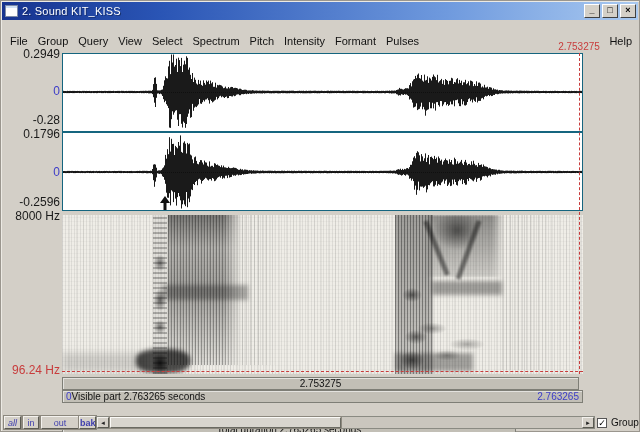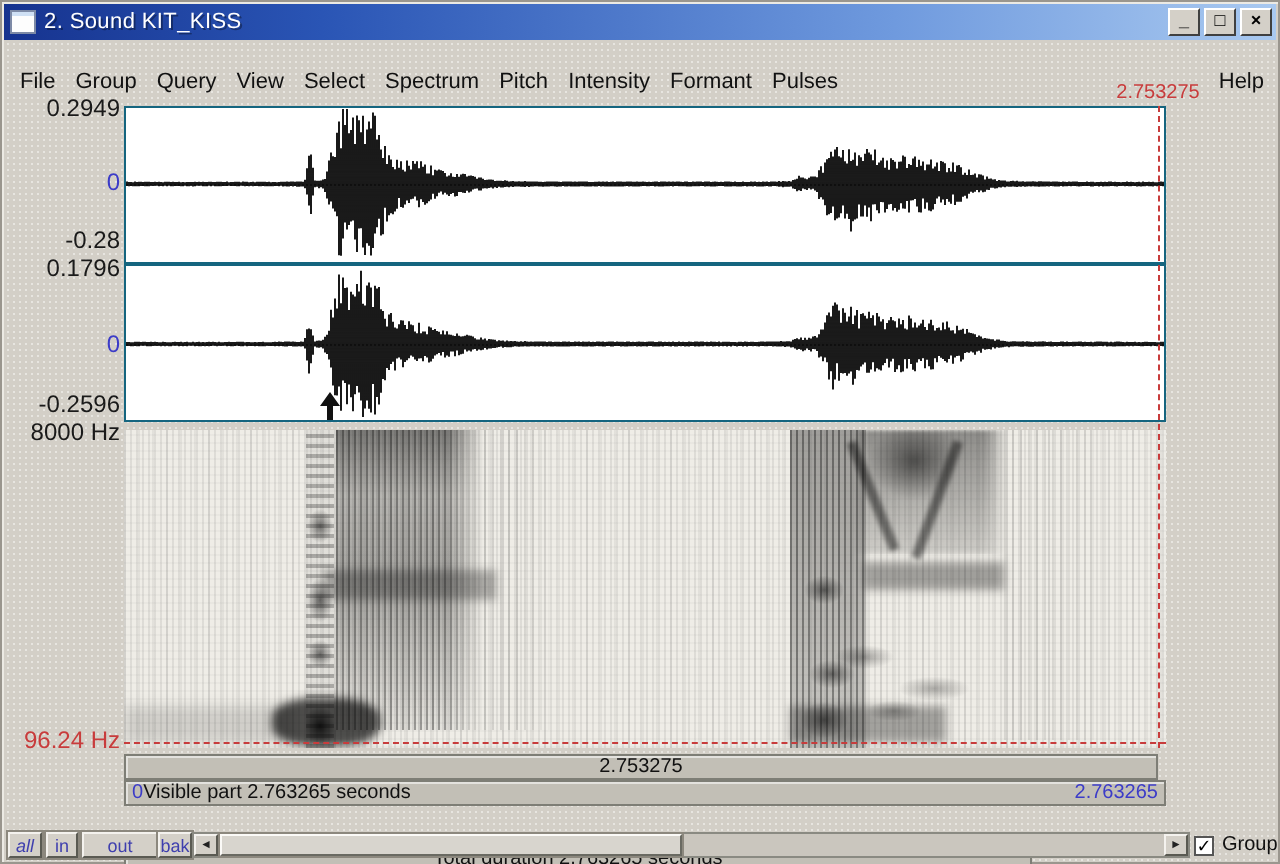--- a/index.html
+++ b/index.html
@@ -154,21 +154,21 @@
   
   .controlbar { position:absolute; left:2px; bottom:2px; right:2px; height:15px; }
   .zoom-btn { position:absolute; top:1px; height:13px; background:#d4d0c8;
     border:1px solid; border-color:#f4f2ee #5a5a52 #5a5a52 #f4f2ee;
     box-shadow:0 0 0 1px #8c887e;
     font-size:9px; line-height:10px; color:#3f3fae; text-align:center; padding-top:1px; }
   .btn-all { left:2px;  width:17px;font-style:italic; }
   .btn-in  { left:21px; width:16px; }
   .btn-out { left:39px; width:38px; }
   .btn-sel { left:59px; width:16px;margin-top:24px; }
-  .btn-bak { left:77px; width:17px; }
+  .btn-bak { left:77px; width:17px;font-weight:bold; }
 
   .scrollbar { position:absolute; left:94px; top:1px; width:499px; height:13px;
     background:#cac6be; border:1px solid #8a8a82; }
   .scroll-arrow { position:absolute; top:0; width:12px; height:11px; background:#d4d0c8;
     border:1px solid; border-color:#f4f2ee #5a5a52 #5a5a52 #f4f2ee;
     font-size:6px; line-height:10px; text-align:center; color:#222; }
   .scroll-left { left:0; }
   .scroll-right { right:0; }
   .scroll-thumb { position:absolute; left:13px; top:0; width:231px; height:11px;
     background:#d8d5ce; border:1px solid; border-color:#fbfaf7 #6a6a62 #6a6a62 #fbfaf7;

